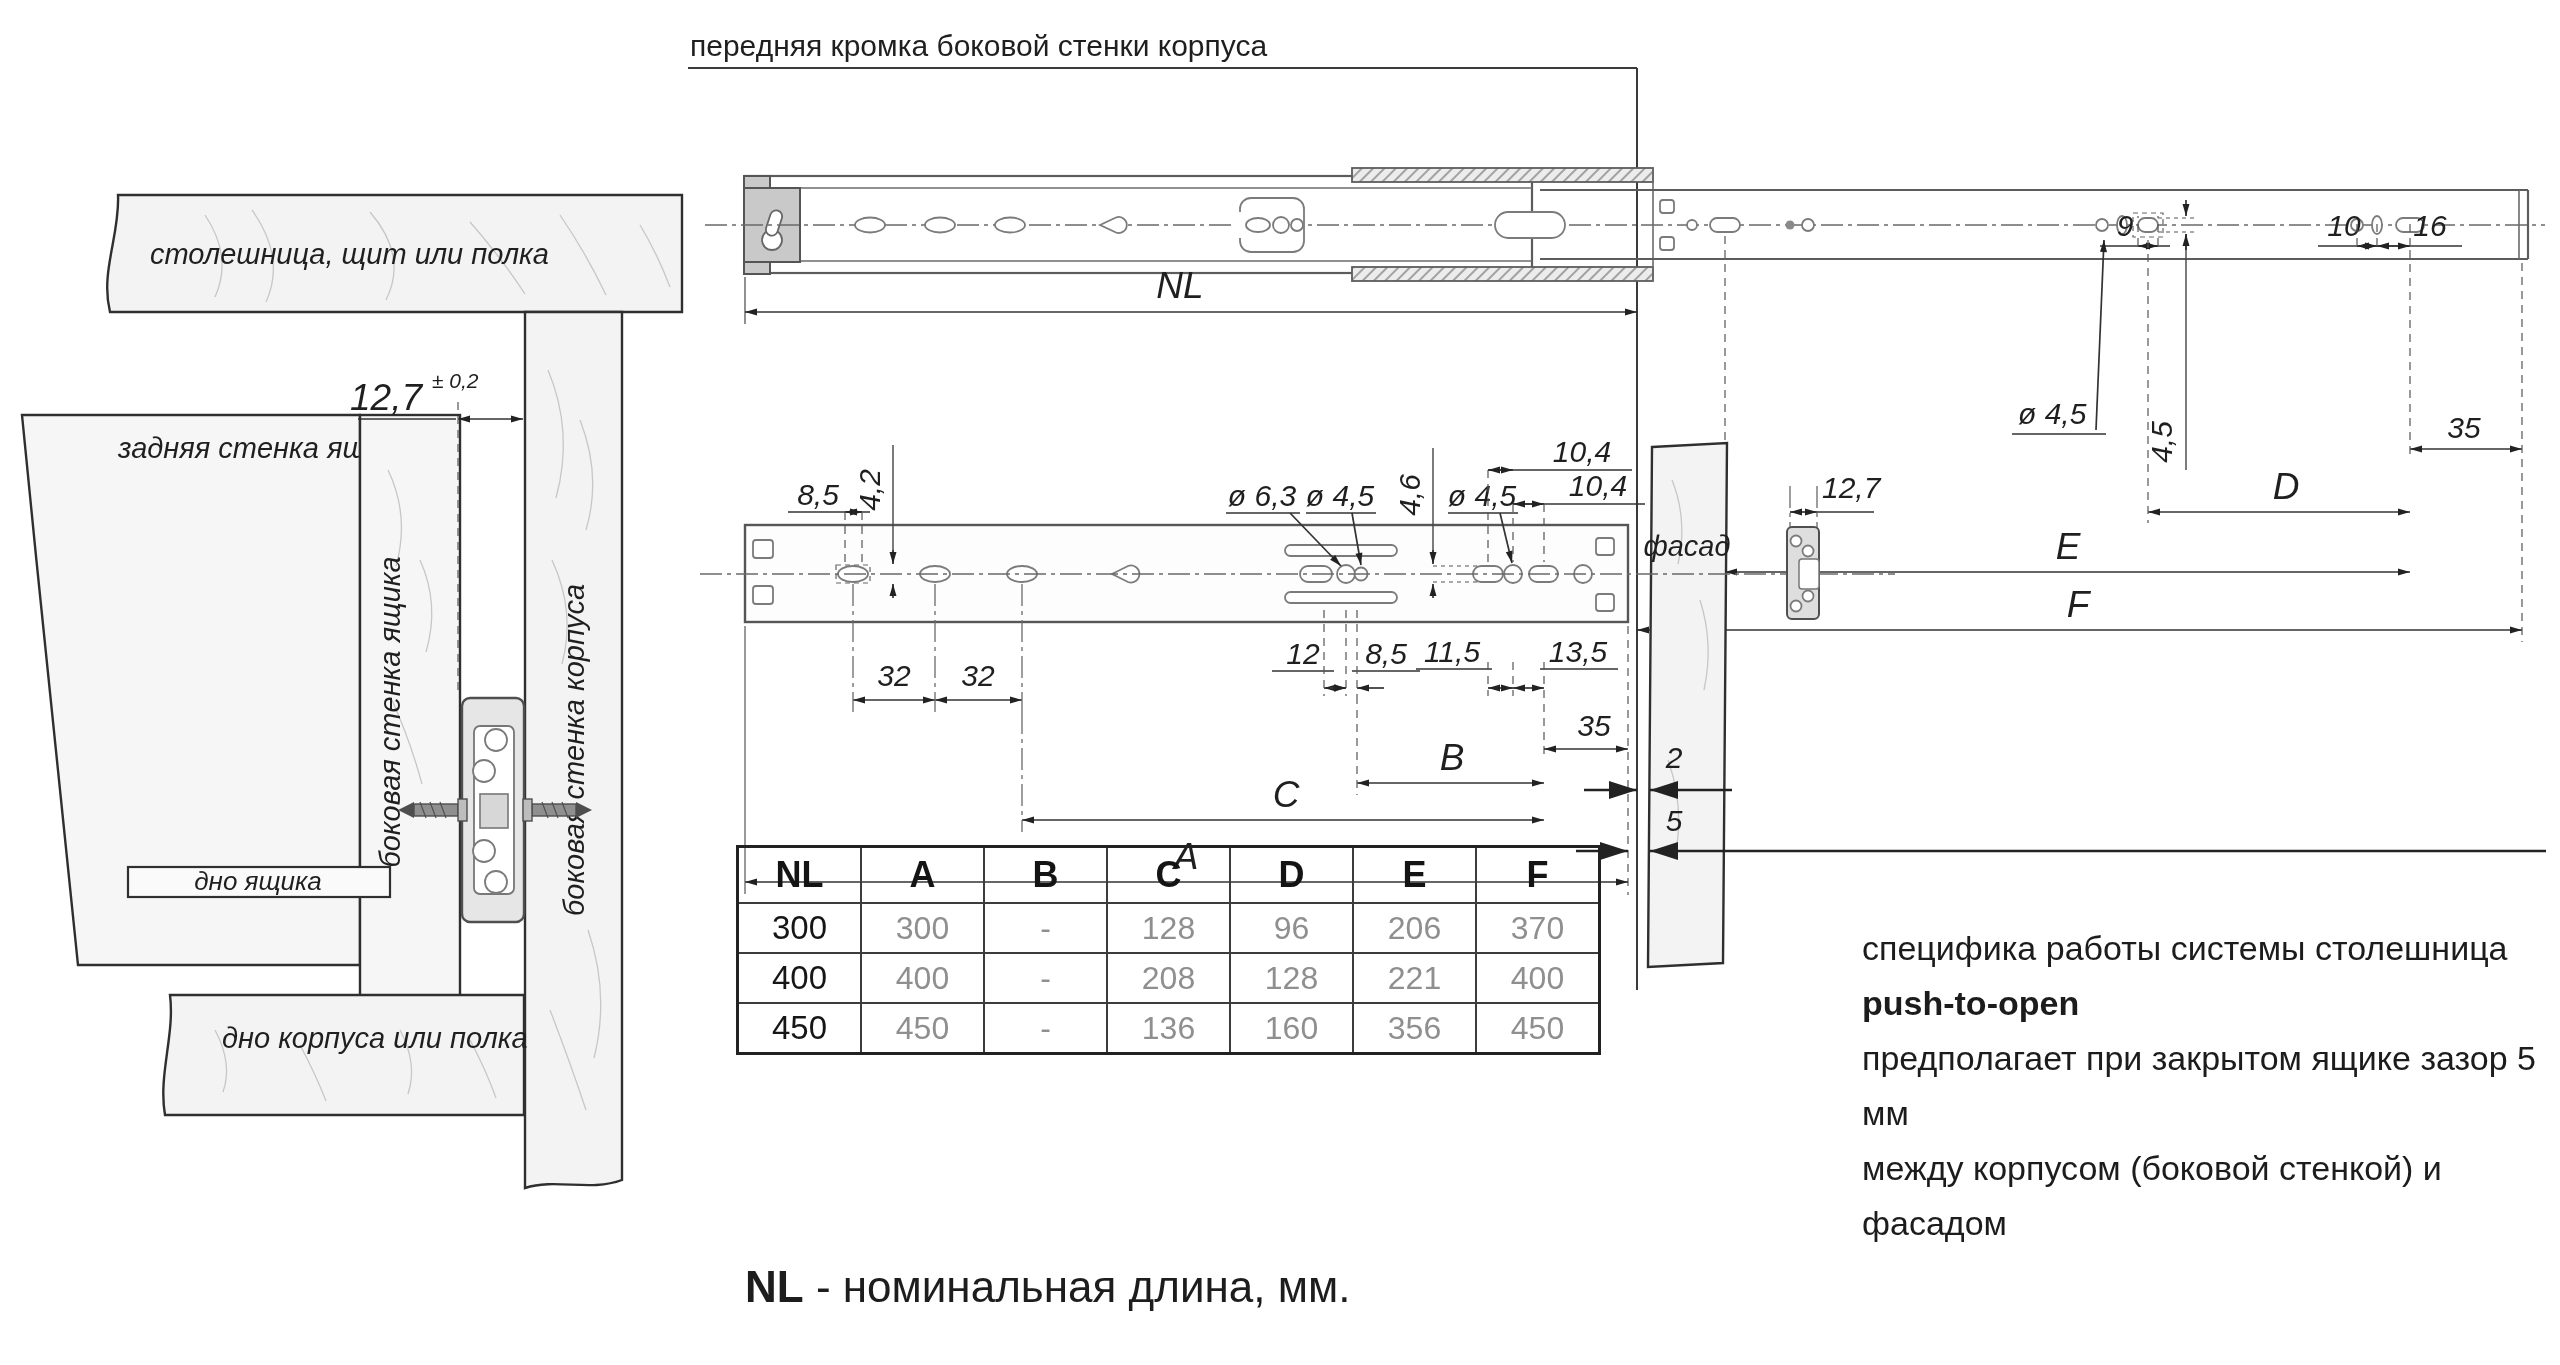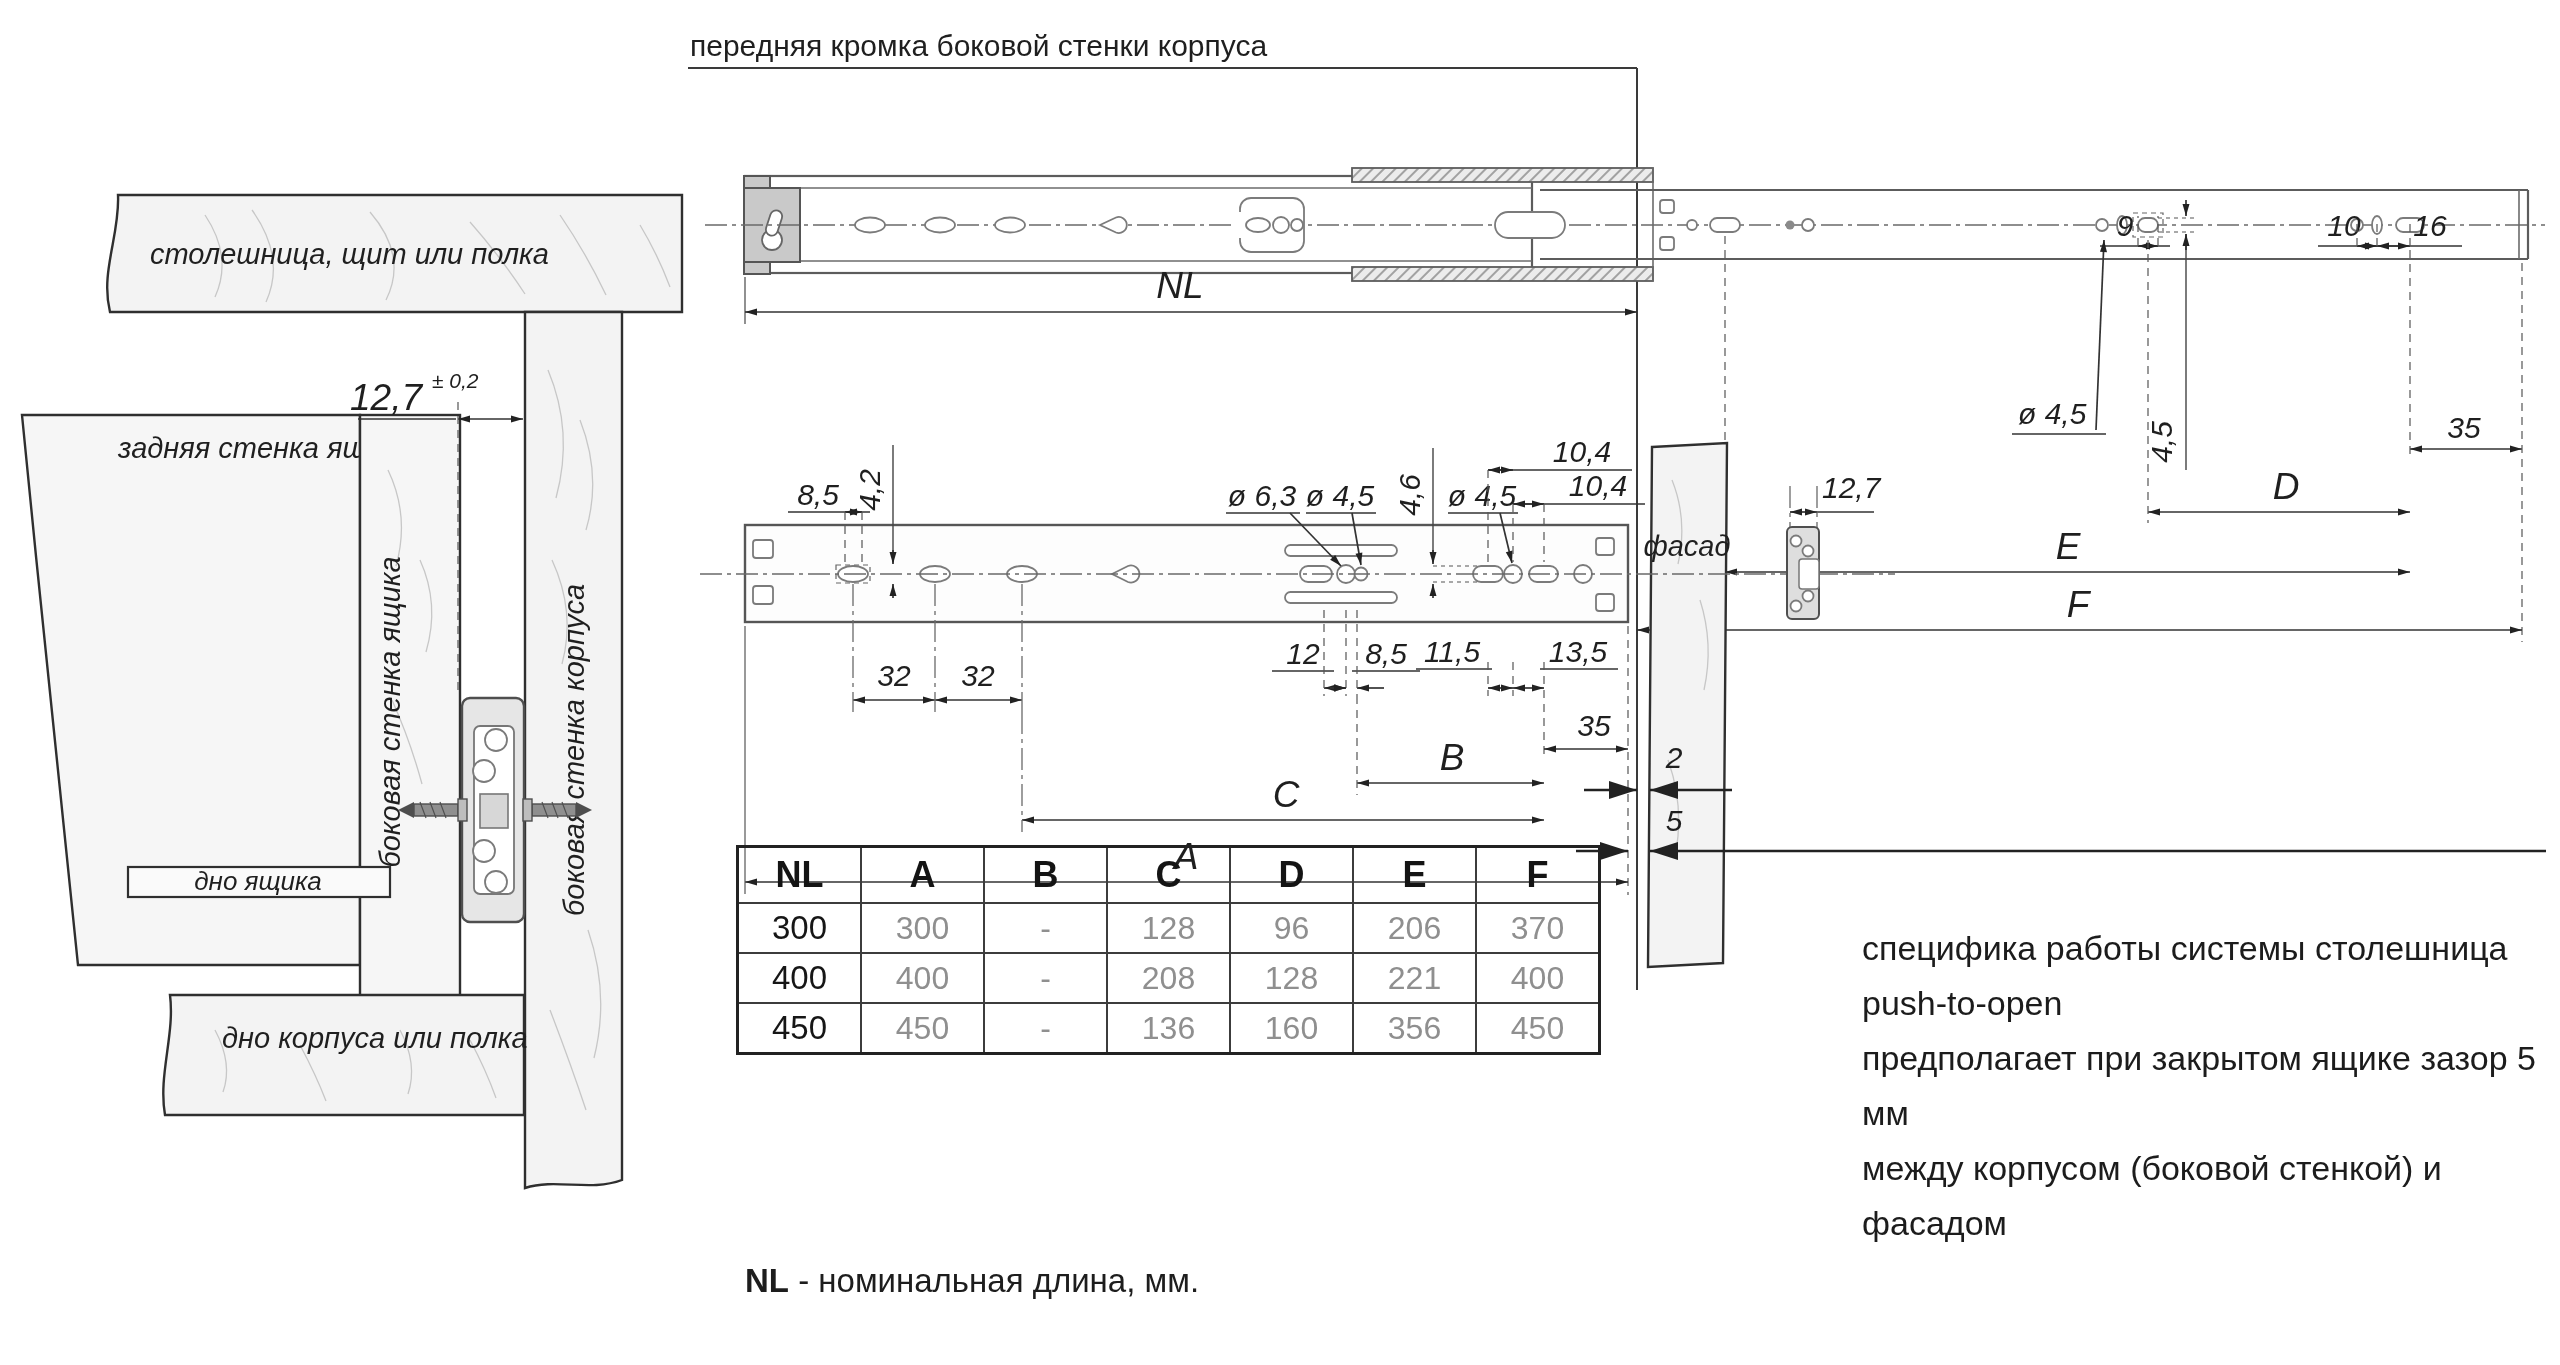--- a/index.html
+++ b/index.html
@@ -32,24 +32,24 @@
 
   
   #size-table{position:absolute;left:736px;top:845px;border-collapse:collapse;table-layout:fixed;}
   #size-table th,#size-table td{border:2px solid #3c3c3c;width:121px;text-align:center;vertical-align:middle;padding:0;}
   #size-table{border:3px solid #222;}
   #size-table th{height:54px;font-size:36px;font-weight:bold;color:#141414;}
   #size-table td{height:48px;font-size:32px;font-weight:normal;color:#8f8f8f;}
   #size-table td.nlcol{color:#161616;font-size:33px;}
 
   
-  #nl-note{position:absolute;left:745px;top:1262px;font-size:33px;color:#1d1d1d;}
+  #nl-note{position:absolute;left:745px;top:1262px;font-size:44px;color:#1d1d1d;}
   #nl-note b{font-weight:bold;}
   #push-note{position:absolute;left:1862px;top:921px;width:700px;font-size:34px;line-height:55px;color:#1c1c1c;}
-  #push-note b{font-weight:normal;text-align:right;}
+  #push-note b{font-weight:bold;text-align:right;}
 </style>
 </head>
 <body>
 
 <div id="stage">
 
 <svg id="drawing" width="2560" height="1365" viewBox="0 0 2560 1365" xmlns="http://www.w3.org/2000/svg">
   <defs>
     <marker id="aS" markerWidth="14" markerHeight="10" refX="1" refY="5" orient="auto" markerUnits="userSpaceOnUse">
       <path d="M1,5 L13,1.5 L13,8.5 Z" fill="#222"></path>

